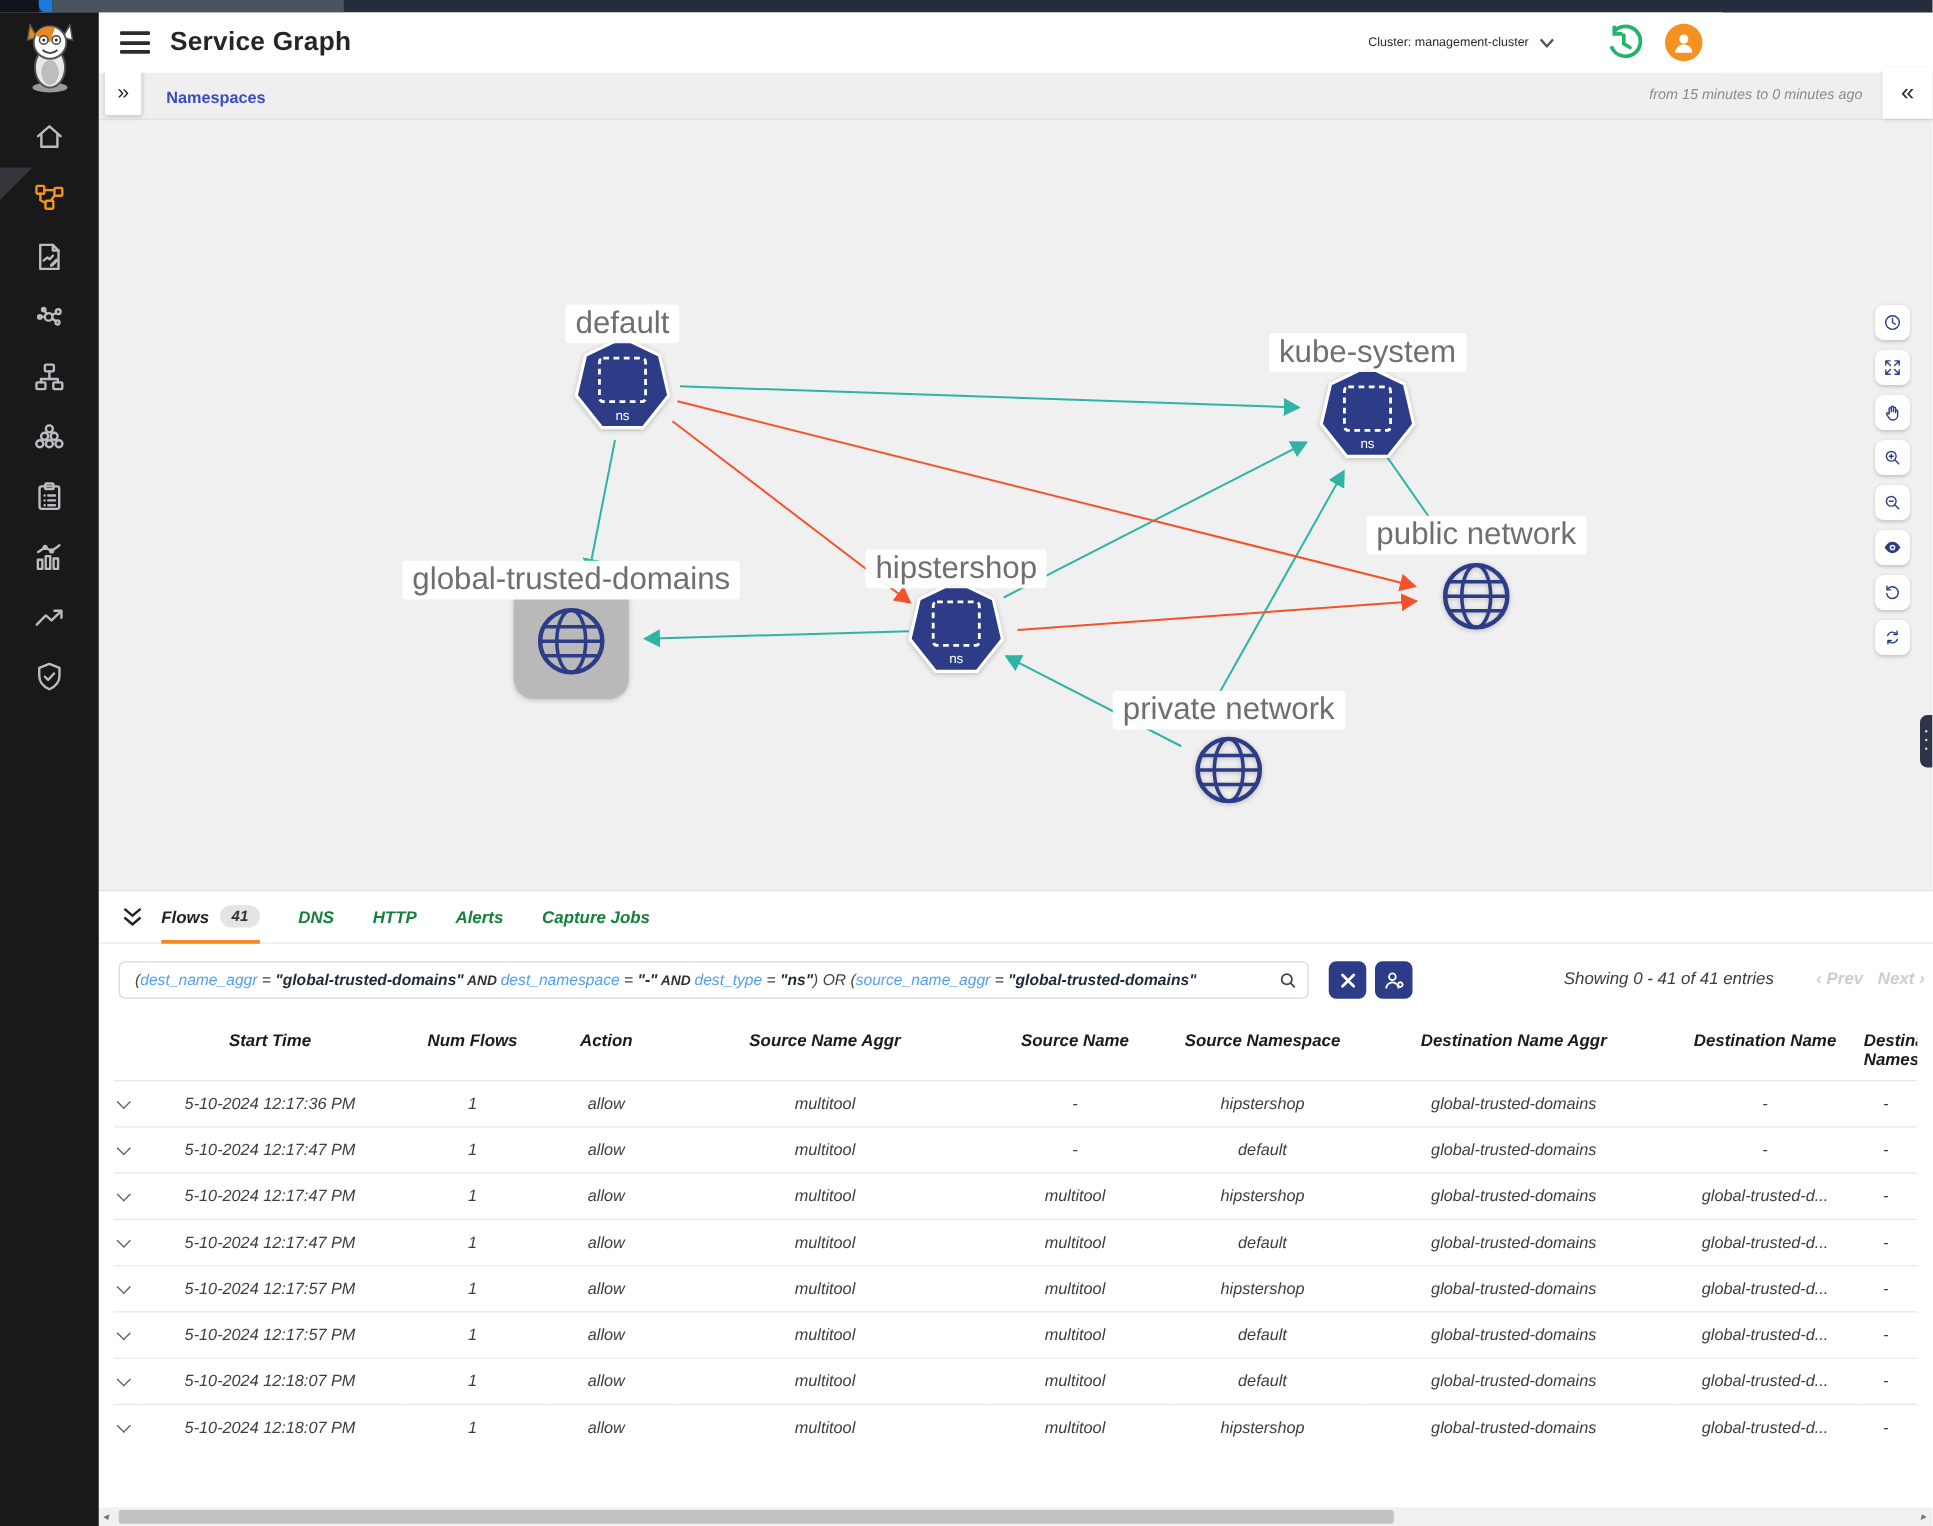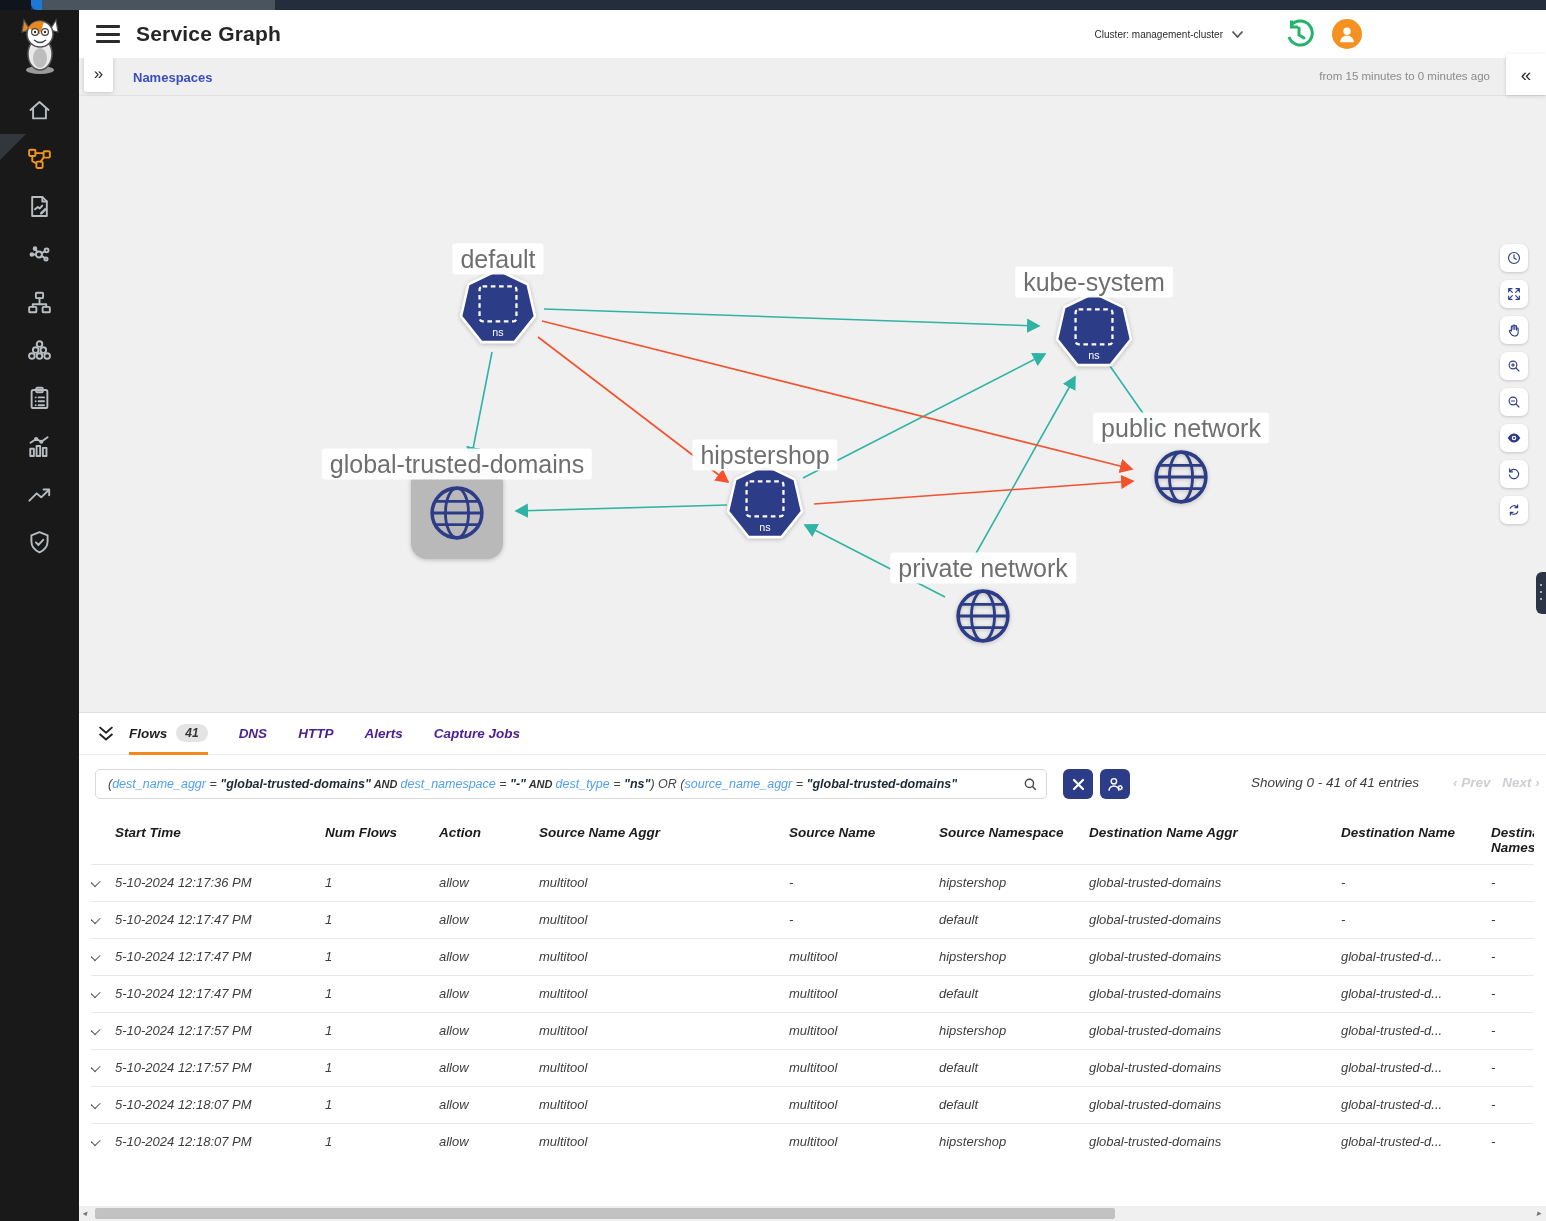--- a/index.html
+++ b/index.html
@@ -37,21 +37,21 @@
   #avatar-btn { margin-left:18px; width:30px; height:30px; border-radius:50%; background:#f49120;
                 display:flex; align-items:center; justify-content:center; cursor:pointer; }
 
   
   #crumb-bar { position:absolute; left:79px; top:58px; width:1467px; height:38px; background:#efefef;
                border-bottom:1px solid #e2e2e2; z-index:3; }
   #expand-btn { position:absolute; left:5px; top:-3px; width:29px; height:37px; background:#fff;
                 box-shadow:0 1px 4px rgba(0,0,0,.18); border-radius:2px; font-size:17px; color:#2b2b2b;
                 display:flex; align-items:center; justify-content:center; cursor:pointer; }
   #crumb-label { position:absolute; left:54px; top:12px; font-size:13px; font-weight:600; color:#3a4dbf; cursor:pointer; }
-  #time-range { position:absolute; right:56px; top:12px; font-size:11.5px; color:#8a8a8a; }
+  #time-range { position:absolute; right:56px; top:12px; font-size:11.5px; color:#8a8a8a;font-style:italic; }
   #collapse-btn { position:absolute; right:0; top:-4px; width:40px; height:41px; background:#fff;
                   box-shadow:0 1px 4px rgba(0,0,0,.15); font-size:19px; color:#2b2b2b;
                   display:flex; align-items:center; justify-content:center; cursor:pointer; }
 
   
   #canvas { position:absolute; left:79px; top:96px; width:1467px; height:616px; background:#f0f0f0; overflow:hidden; }
   #edges { position:absolute; left:0; top:0; z-index:1; }
   .gnode { position:absolute; z-index:2; cursor:pointer; filter:drop-shadow(0 1px 2px rgba(0,0,0,.22)); }
   .gtd-box { width:92px; height:92px; background:#b9b9b9; border-radius:16px;
              display:flex; align-items:center; justify-content:center; }
@@ -67,21 +67,21 @@
   #feedback-tab i { position:absolute; left:4px; top:12px; width:2px; height:2px; background:#cfd4dc; border-radius:50%;
                     box-shadow:0 7px 0 #cfd4dc, 0 14px 0 #cfd4dc; }
 
   
   #bottom { position:absolute; left:79px; top:712px; width:1498px; height:509px; background:#fff;
             border-top:1px solid #e0e0e0; z-index:4;font-style:italic; }
   #tab-bar { position:absolute; left:0; top:0; width:100%; height:42px; border-bottom:1px solid #ececec;
              display:flex; align-items:center; padding-left:16px; }
   #collapse-flows { width:22px; height:22px; color:#222; margin-right:12px; cursor:pointer; }
   .tab { display:flex; align-items:center; height:42px; margin-right:31px; font-size:13.5px; font-weight:600;
-         color:#4c1d95; cursor:pointer; border-bottom:3px solid transparent; padding-top:2px; }
+         color:#15803d; cursor:pointer; border-bottom:3px solid transparent; padding-top:2px; }
   .tab.active { color:#1f1f1f; font-weight:bold; border-bottom-color:#f6891e; }
   .tab-badge { margin-left:9px; background:#e4e4e4; color:#333; border-radius:10px; padding:2px 9px;
                font-size:12px; font-weight:600;text-align:center; }
 
   #query-box { position:absolute; left:16px; top:56px; width:952px; height:30px; background:#fff;
                border:1px solid #d8d8d8; border-radius:5px; display:flex; align-items:center;
                padding:0 30px 0 12px; overflow:hidden; white-space:nowrap; font-size:12.5px; cursor:text; }
   #query-text { overflow:hidden; white-space:nowrap; }
   .tk-plain { color:#444; }
   .tk-field { color:#53a0f0; }
@@ -91,21 +91,21 @@
   .filter-btn { position:absolute; top:56px; width:30px; height:30px; background:#2d3c86; border:none;
                 border-radius:6px; display:flex; align-items:center; justify-content:center; cursor:pointer; }
   #clear-filter-btn { left:984px; }
   #user-filter-btn { left:1021px; }
   #showing-text { position:absolute; left:1172px; top:62px; font-size:13.5px; color:#3c3c3c; }
   #pager { position:absolute; left:1366px; top:62px; font-size:13.5px; font-weight:bold; color:#ccced1; }
   #pager span { cursor:default; margin-left:8px;text-align:center; }
 
   
   #table-wrap { position:absolute; left:12px; top:100px; width:1443px; height:394px; overflow:hidden; }
-  table { border-collapse:collapse; table-layout:fixed; width:1443px; }
+  table { border-collapse:collapse; table-layout:fixed; width:1443px;text-align:center; }
   col.c0{width:24px} col.c1{width:210px} col.c2{width:114px} col.c3{width:100px} col.c4{width:250px}
   col.c5{width:150px} col.c6{width:150px} col.c7{width:252px} col.c8{width:150px} col.c9{width:43px}
   thead td { font-size:13.5px; font-weight:bold; color:#1b1b1b; padding:12px 8px 6px 0; vertical-align:top;
              height:51px; overflow:hidden; }
   tbody td { font-size:13px; color:#3d3d3d; height:37px; border-top:1px solid #e8e8e8; padding-right:8px;
              overflow:hidden; white-space:nowrap; }
   .row-chev { display:inline-block; width:8px; height:8px; border-left:1.6px solid #555;
               border-bottom:1.6px solid #555; transform:rotate(-45deg) translate(1px,-1px); cursor:pointer; }
 
   

